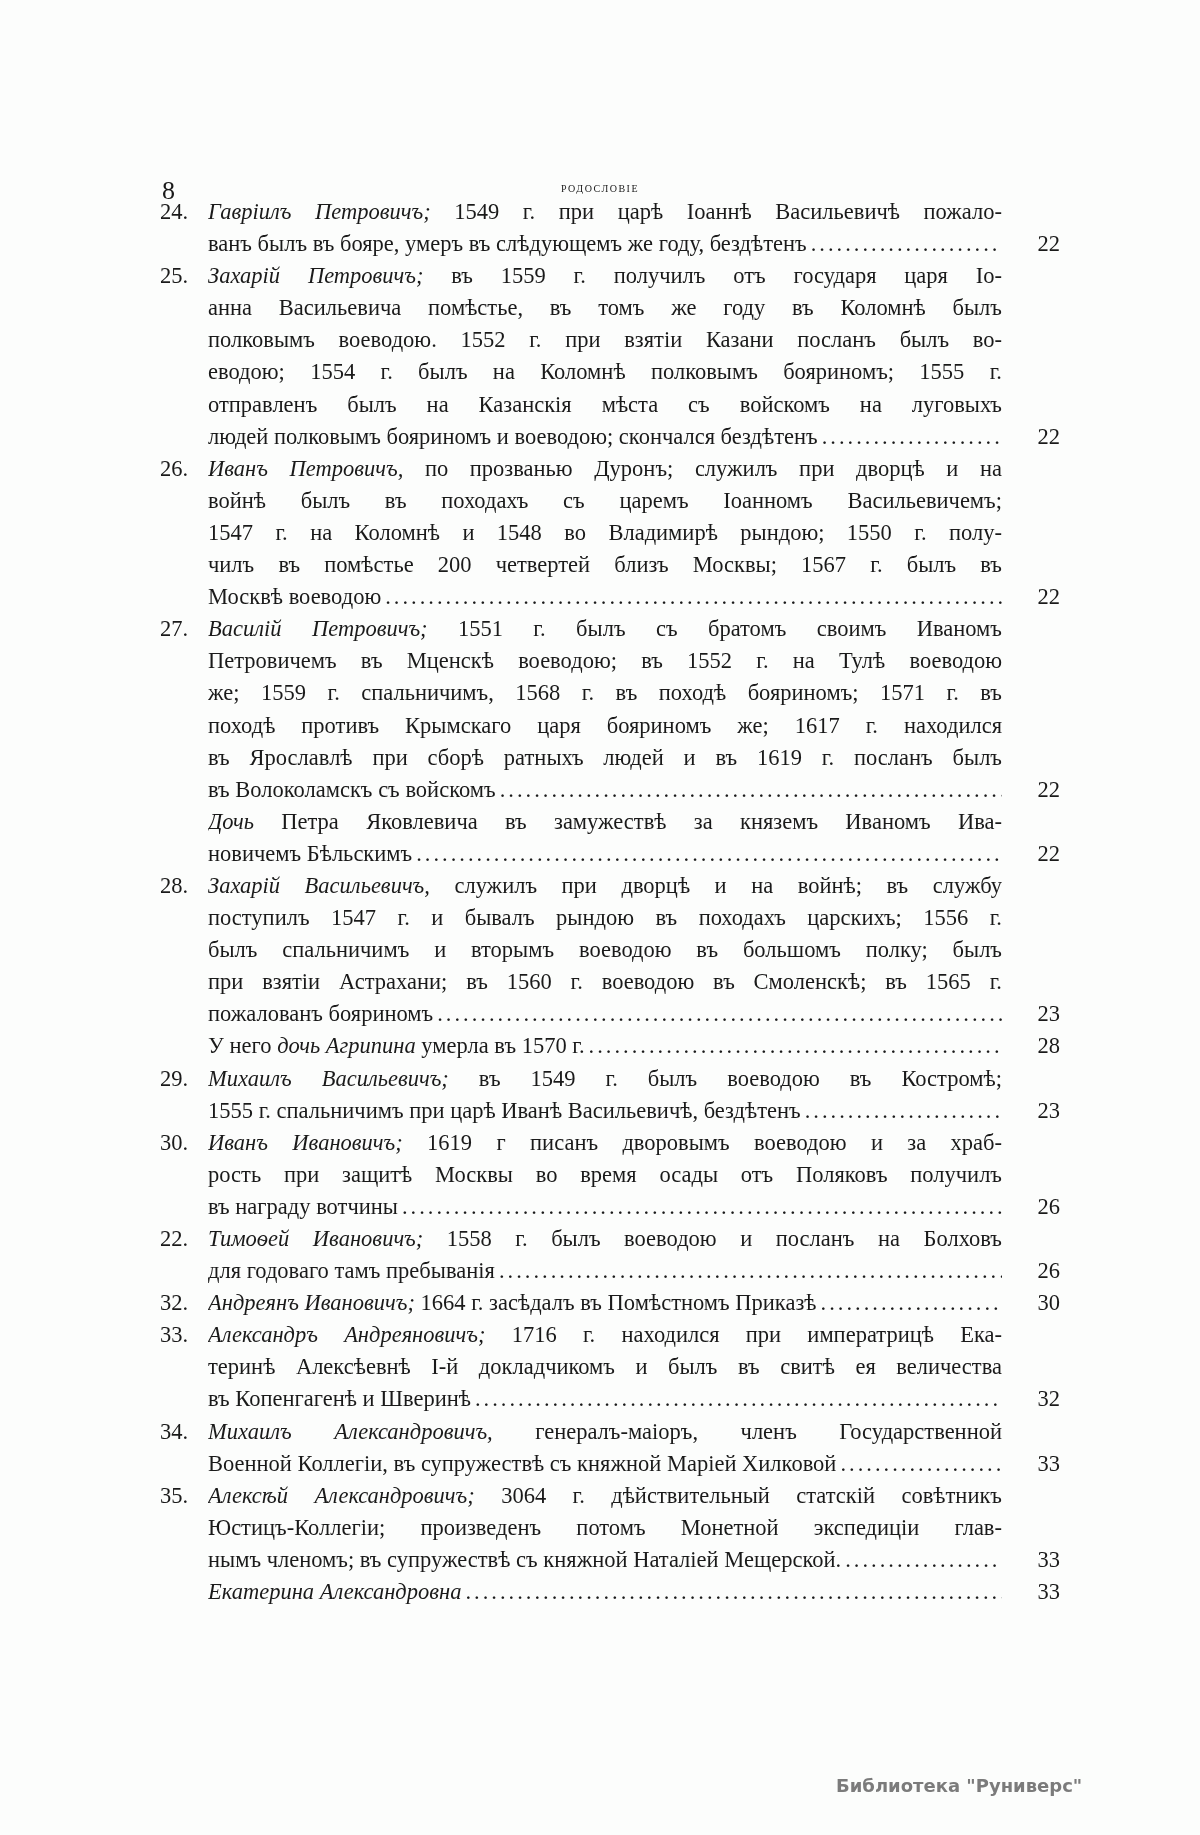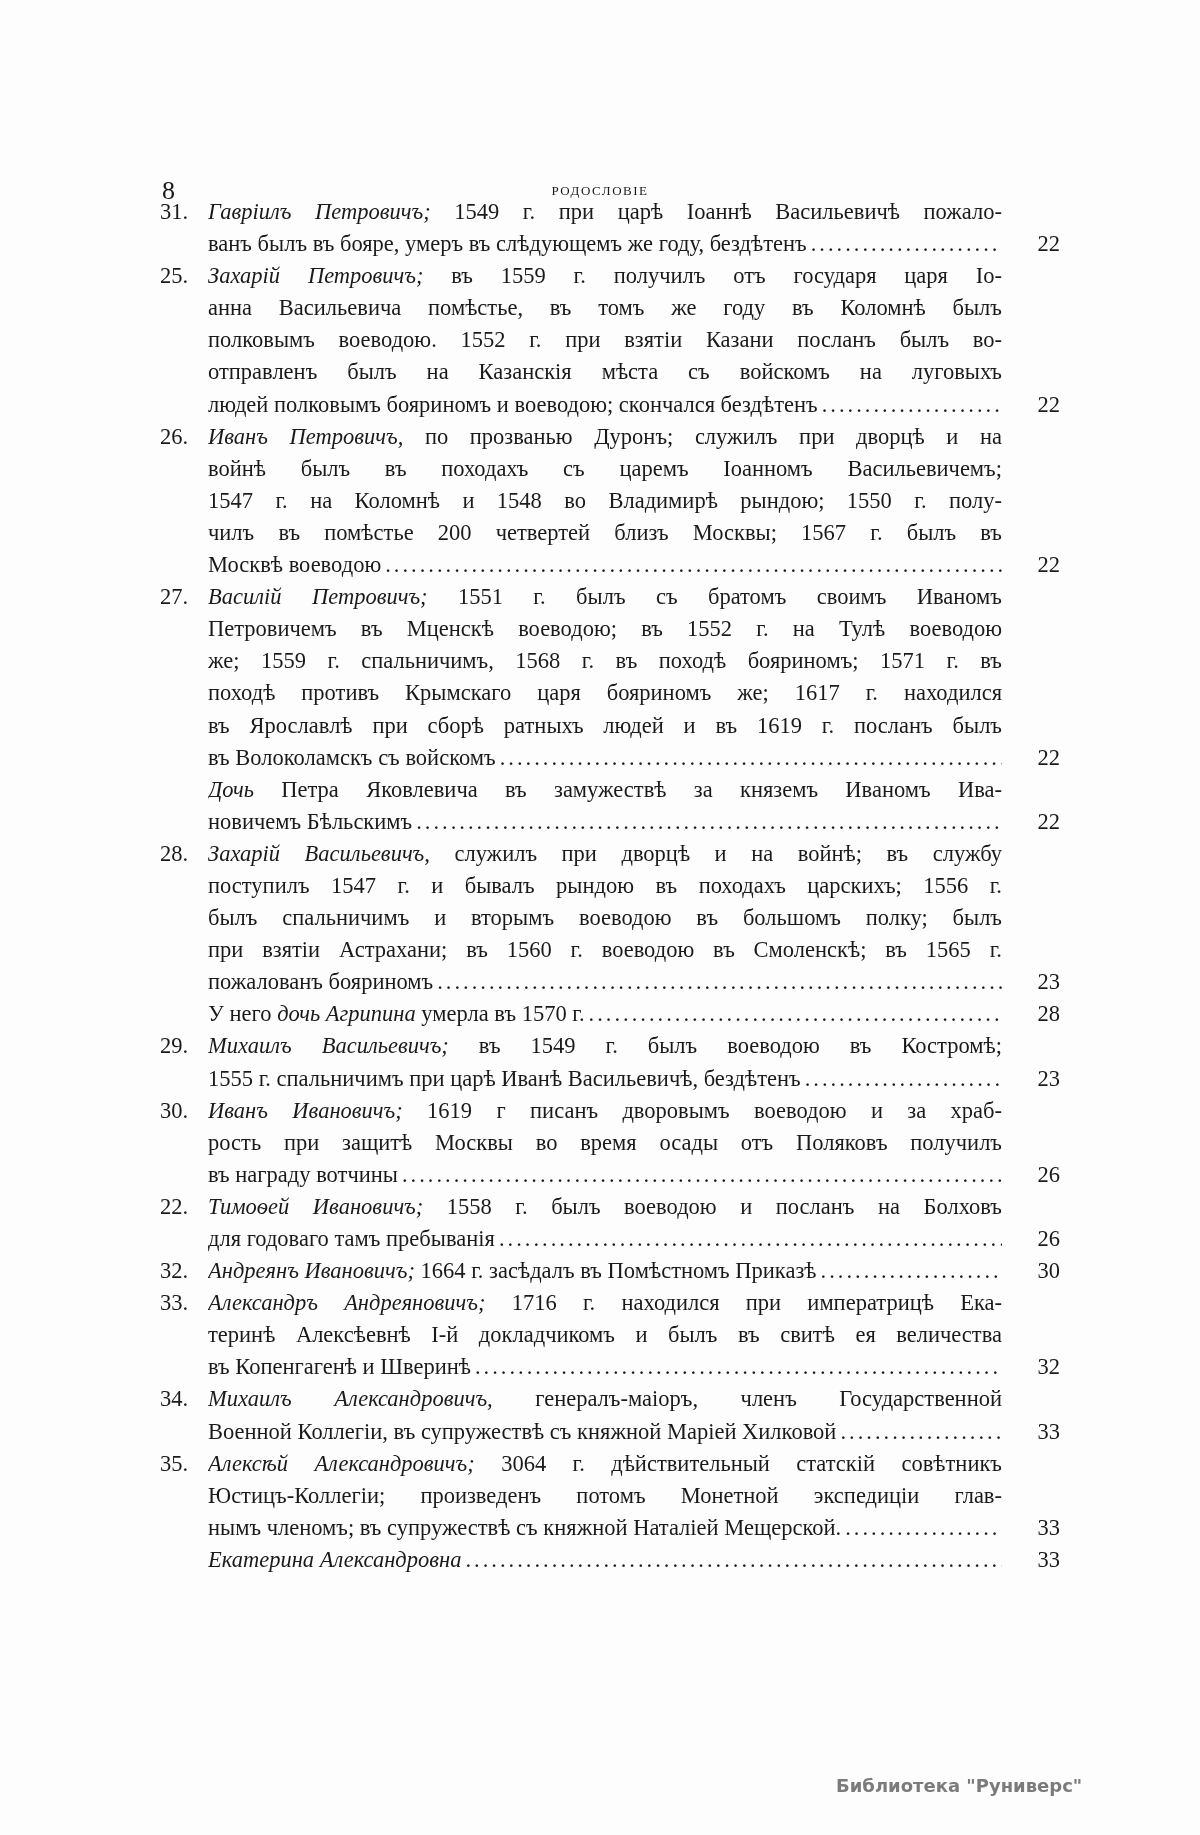--- a/index.html
+++ b/index.html
@@ -1,41 +1,41 @@
 <!DOCTYPE html>
 <html><head>
 <meta charset="utf-8">
 <style>
   html, body { margin:0; padding:0; }
   body {
     width:1200px; height:1835px; background:#fcfdfc; position:relative; overflow:hidden;
     font-family: "Liberation Serif", "DejaVu Serif", serif; color:#1a1a1a;
   }
   .page-num { position:absolute; left:162px; top:176px; font-size:26px; }
-  .running-head { position:absolute; left:0; width:1200px; top:183px; text-align:center; font-size:13px; letter-spacing:1.5px; }
+  .running-head { position:absolute; left:0; width:1200px; top:183px; text-align:center; font-size:10px; letter-spacing:1.5px; }
   .body { position:absolute; left:160px; top:196px; width:900px; }
   .line { position:relative; height:32.1px; line-height:32.1px; font-size:22.5px; white-space:nowrap; }
   .line .num { position:absolute; left:0; width:48px; }
   .line .txt { position:absolute; left:48px; right:58px; text-align:justify; text-align-last:justify; overflow:hidden; }
   .line .txt.leader { display:flex; text-align-last:auto; }
   .line .txt.leader .t { flex:0 0 auto; }
   .line .txt.leader .dots { flex:1 1 auto; overflow:hidden; letter-spacing:3px; padding-left:4px; }
   .line .ref { position:absolute; right:0; width:40px; text-align:right; }
   .it { font-style:italic; }
   .watermark { position:absolute; left:836px; top:1775px; font-family:"DejaVu Sans", sans-serif; font-weight:bold; font-size:18px; color:#7b7b7b; }
 </style>
 </head>
 <body>
 
 <div class="page-num">8</div>
 <div class="running-head">РОДОСЛОВІЕ</div>
 
 <div class="body" id="body">
     <div class="line">
-      <span class="num">31.</span>
+      <span class="num">24.</span>
       <span class="txt"><span class="t"><span class="it">Гавріилъ Петровичъ;</span><span> 1549 г. при царѣ Іоаннѣ Васильевичѣ пожало-</span></span></span>
     </div>
     <div class="line">
       <span class="num"></span>
       <span class="txt leader">
         <span class="t"><span>ванъ былъ въ бояре, умеръ въ слѣдующемъ же году, бездѣтенъ</span></span>
         <span class="dots">........................................................................................................................</span>
       </span>
       <span class="ref">22</span>
     </div>
@@ -46,20 +46,24 @@
     <div class="line">
       <span class="num"></span>
       <span class="txt"><span class="t"><span>анна Васильевича помѣстье, въ томъ же году въ Коломнѣ былъ</span></span></span>
     </div>
     <div class="line">
       <span class="num"></span>
       <span class="txt"><span class="t"><span>полковымъ воеводою. 1552 г. при взятіи Казани посланъ былъ во-</span></span></span>
     </div>
     <div class="line">
       <span class="num"></span>
+      <span class="txt"><span class="t"><span>еводою; 1554 г. былъ на Коломнѣ полковымъ бояриномъ; 1555 г.</span></span></span>
+    </div>
+    <div class="line">
+      <span class="num"></span>
       <span class="txt"><span class="t"><span>отправленъ былъ на Казанскія мѣста съ войскомъ на луговыхъ</span></span></span>
     </div>
     <div class="line">
       <span class="num"></span>
       <span class="txt leader">
         <span class="t"><span>людей полковымъ бояриномъ и воеводою; скончался бездѣтенъ</span></span>
         <span class="dots">........................................................................................................................</span>
       </span>
       <span class="ref">22</span>
     </div>

